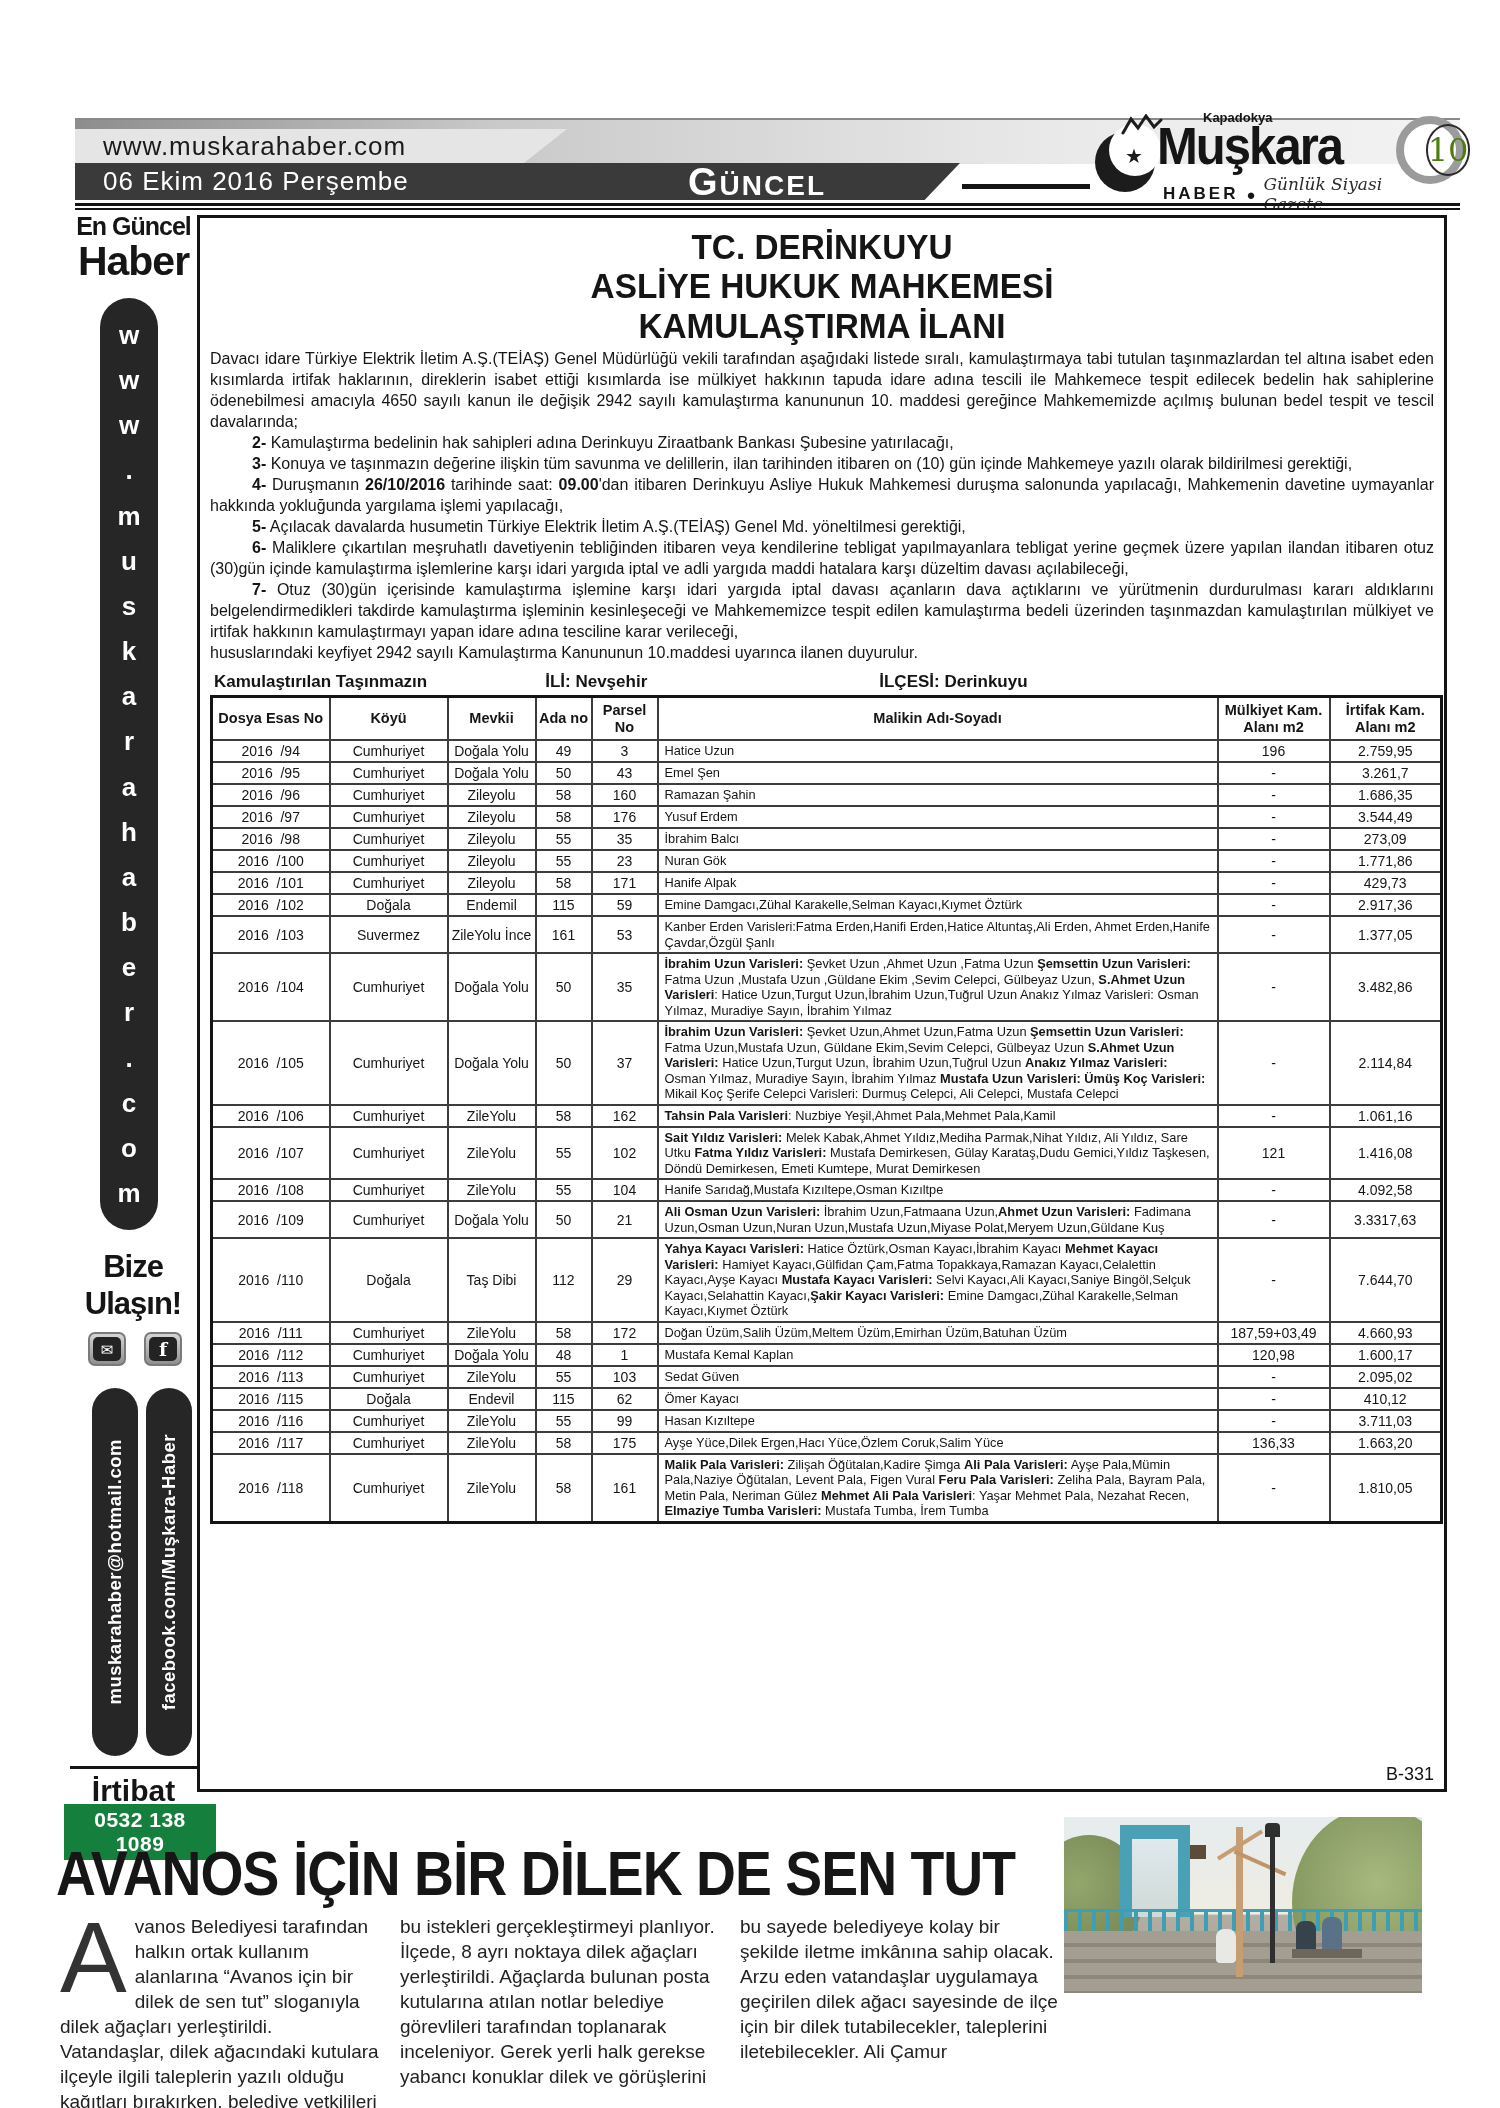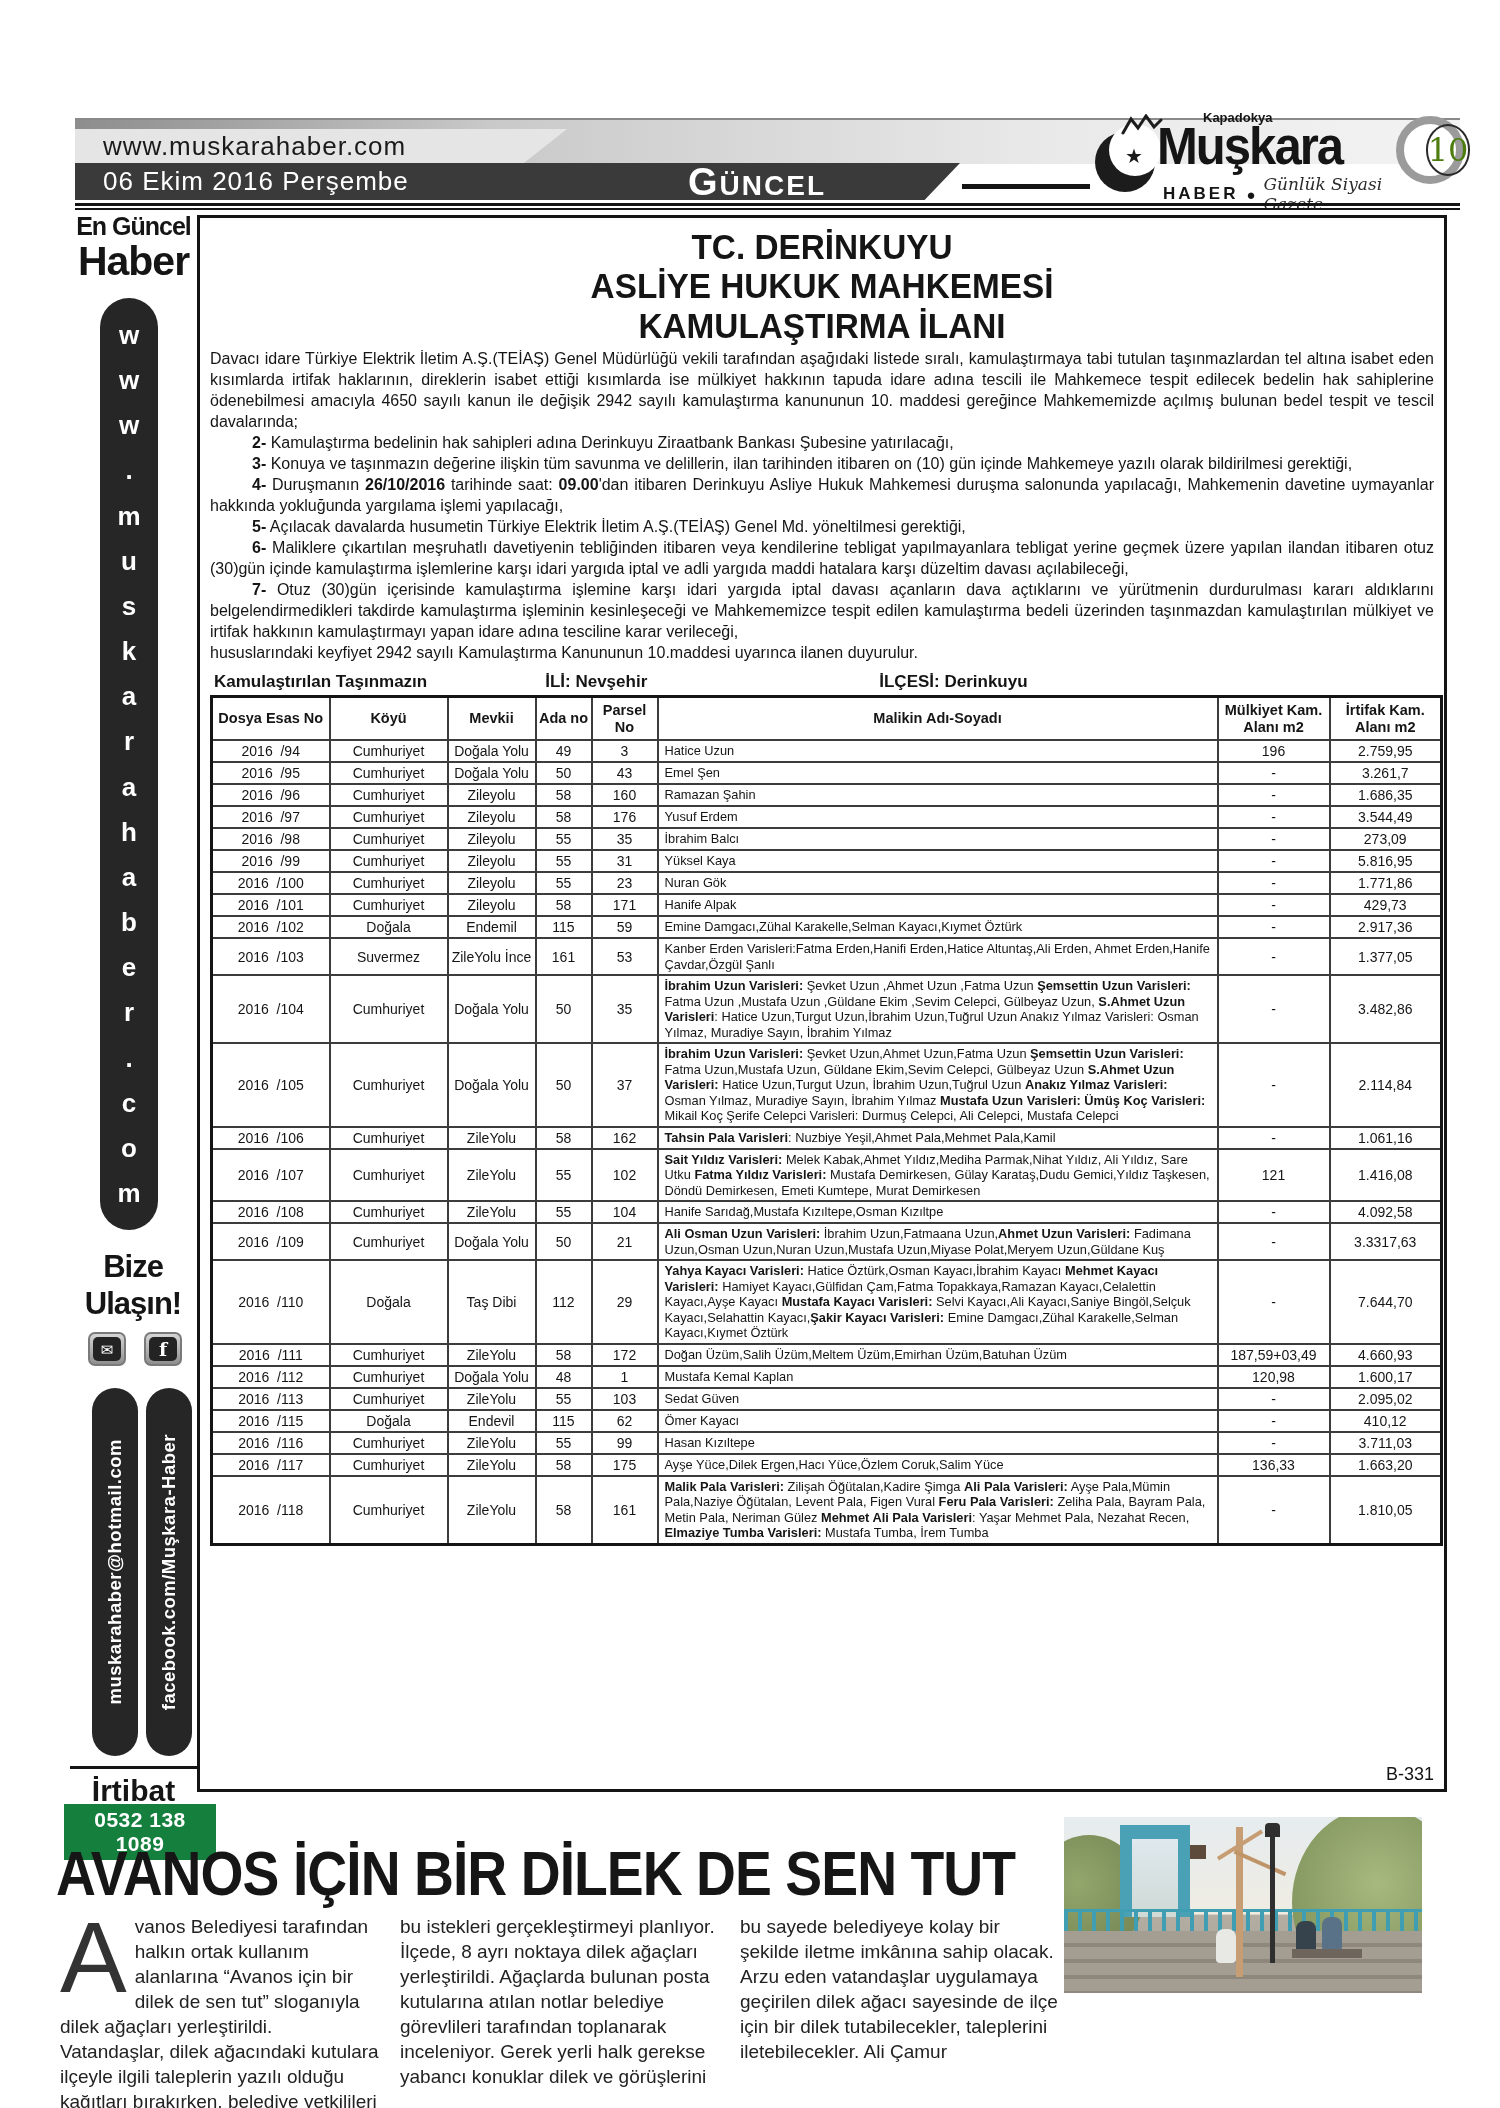--- a/index.html
+++ b/index.html
@@ -265,30 +265,20 @@
           <td class="c-esas">2016  /98</td>
           <td class="c-koy">Cumhuriyet</td>
           <td class="c-mevkii">Zileyolu</td>
           <td class="c-ada">55</td>
           <td class="c-parsel">35</td>
           <td class="c-malik">İbrahim Balcı</td>
           <td class="c-mulkiyet">-</td>
           <td class="c-irtifak">273,09</td>
         </tr>
         <tr>
-          <td class="c-esas">2016  /99</td>
-          <td class="c-koy">Cumhuriyet</td>
-          <td class="c-mevkii">Zileyolu</td>
-          <td class="c-ada">55</td>
-          <td class="c-parsel">31</td>
-          <td class="c-malik">Yüksel Kaya</td>
-          <td class="c-mulkiyet">-</td>
-          <td class="c-irtifak">5.816,95</td>
-        </tr>
-        <tr>
           <td class="c-esas">2016  /100</td>
           <td class="c-koy">Cumhuriyet</td>
           <td class="c-mevkii">Zileyolu</td>
           <td class="c-ada">55</td>
           <td class="c-parsel">23</td>
           <td class="c-malik">Nuran Gök</td>
           <td class="c-mulkiyet">-</td>
           <td class="c-irtifak">1.771,86</td>
         </tr>
         <tr>

